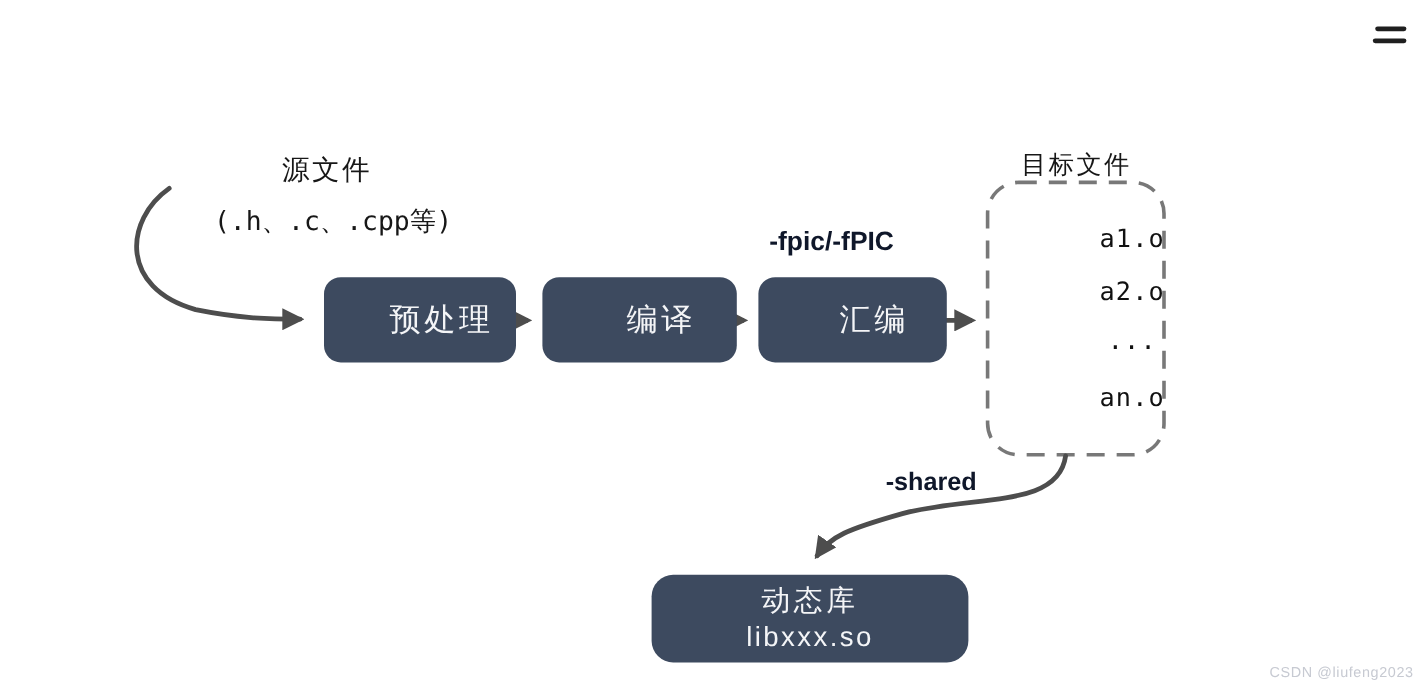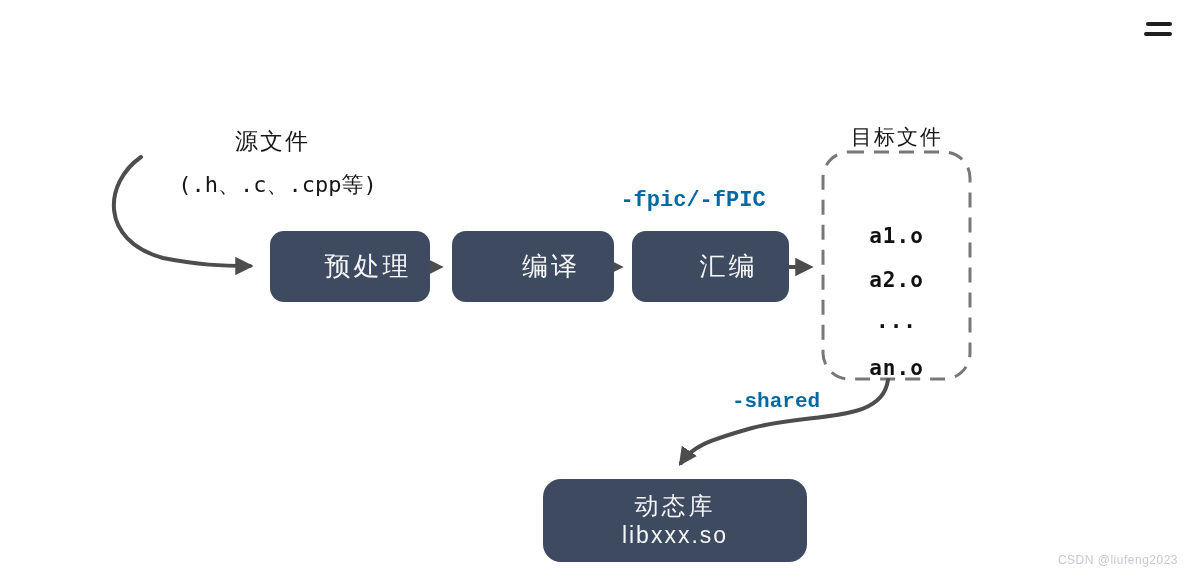--- a/index.html
+++ b/index.html
@@ -32,34 +32,34 @@
     border-radius:14px;
     color:#f4f5f7;
     display:flex;align-items:center;justify-content:center;
     font-size:26px;letter-spacing:3px;
   }
   .node.step{top:231px;height:71px;padding-left:36px;}
   .step1{left:270px;width:124px;}
   .step2{left:452px;width:126px;}
   .step3{left:632px;width:121px;}
   .flag{
-    position:absolute;color:#0369a1;font-weight:bold;
-    font-family:Liberation Mono, monospace;white-space:nowrap;
+    position:absolute;color:#0f172a;font-weight:bold;
+    font-family:Liberation Sans, sans-serif;white-space:nowrap;
   }
   .flag-fpic{left:608px;top:188px;width:170px;text-align:center;font-size:22px;}
   .flag-shared{left:710px;top:390px;width:132px;text-align:center;font-size:21px;}
   .obj-title{left:822px;top:112px;width:150px;text-align:center;font-size:21px;letter-spacing:2px;margin-top:11px;}
   .obj-item{
-    position:absolute;left:823px;width:147px;text-align:center;
-    font-family:"DejaVu Sans Mono", monospace;font-weight:bold;
-    font-size:21px;color:#111;letter-spacing:1px;margin-top:37px;
+    position:absolute;left:870px;width:147px;text-align:center;
+    font-family:"DejaVu Sans Mono", monospace;font-weight:normal;
+    font-size:21px;color:#111;letter-spacing:1px;
   }
   .obj-i0{top:187px;} .obj-i1{top:231px;} .obj-i2{top:272px;} .obj-i3{top:319px;}
   .out-box{
-    left:543px;top:479px;width:264px;height:83px;border-radius:18px;
+    left:543px;top:479px;width:264px;height:73px;border-radius:18px;
     flex-direction:column;line-height:1.25;
   }
   .out-title{font-size:24px;letter-spacing:3px;}
   .out-sub{font-size:23px;letter-spacing:2px;font-family:Liberation Sans, sans-serif;}
   .watermark{
     position:absolute;right:6px;bottom:5px;
     font-size:12px;color:#c7cad2;letter-spacing:0.5px;
   }
 </style>
 </head>

